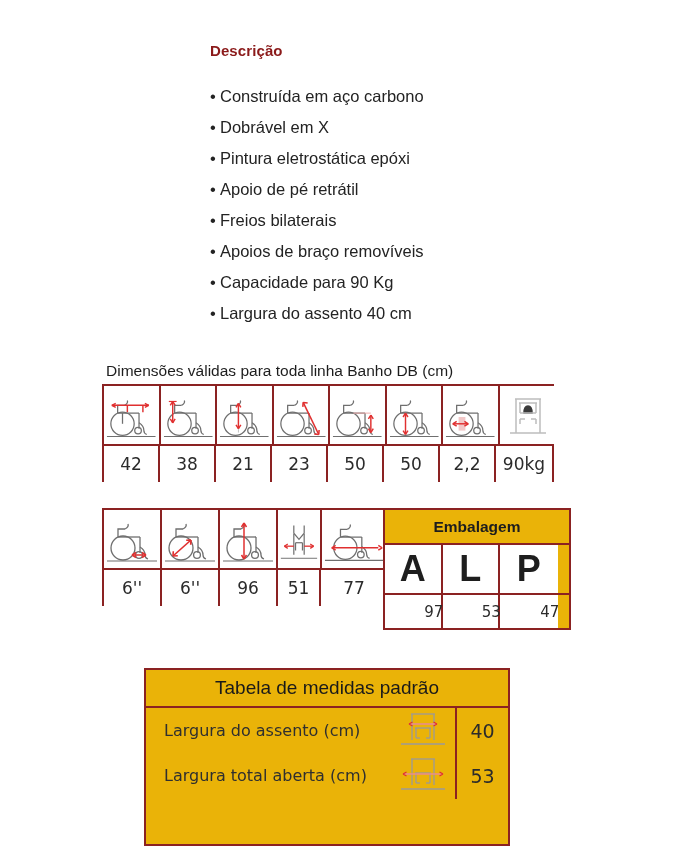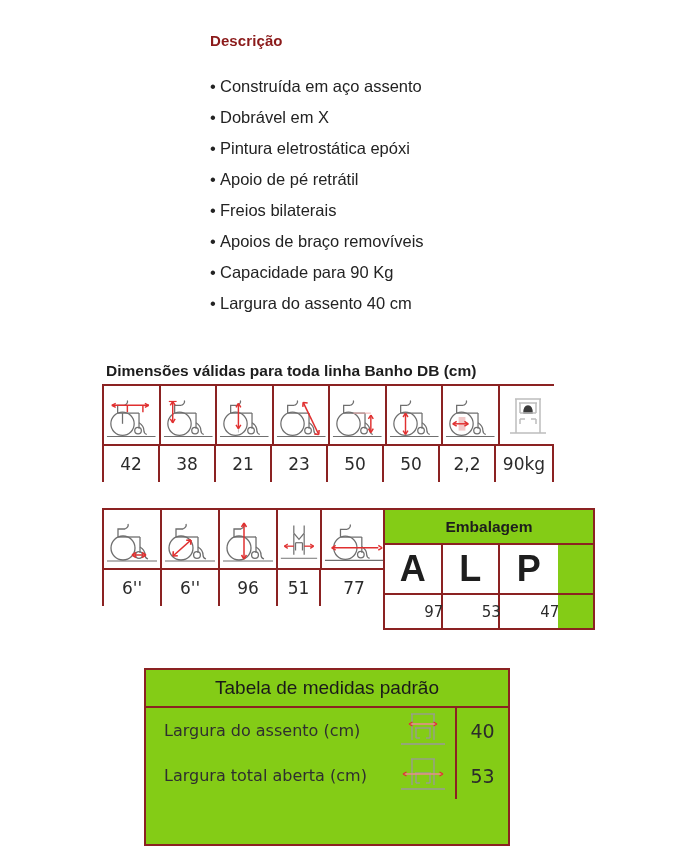--- a/index.html
+++ b/index.html
@@ -22,21 +22,21 @@
     position: absolute;
     left: 210px;
     top: 32px;
     width: 440px;
   }
   .desc-title {
     color: #8b1a1a;
     font-size: 15px;
     font-weight: bold;
     letter-spacing: 0.1px;
-    margin: 0 0 22px 0;
+    margin: 10px 0 22px 0;
   }
   .desc-list {
     list-style: none;
     margin: 0;
     padding: 0;
   }
   .desc-list li {
     font-size: 16.5px;
     line-height: 31px;
     color: #232323;
@@ -45,21 +45,21 @@
   .bullet {
     display: inline-block;
     width: 10px;
   }
 
   
   .tbl {
     position: absolute;
     border: 2.5px solid #8b2222;
     box-sizing: border-box;
-    background: #84cc16;
+    background: #eab308;
     text-align: center;
   }
   .row {
     display: flex;
     box-sizing: border-box;
   }
   .cell {
     box-sizing: border-box;
     border-right: 2.5px solid #8b2222;
     display: flex;
@@ -77,21 +77,21 @@
     color: #2b2b2b;
     font-family: "DejaVu Sans", sans-serif;
   }
 
   
   #dim-title {
     position: absolute;
     left: 106px;
     top: 362px;
     font-size: 15.5px;
-    font-weight: bold;
+    font-weight: normal;
     color: #1d1d1d;
   }
   #tbl-dim {
     left: 102px;
     top: 384px;
     width: 452px;
     height: 98px;
   }
   #tbl-dim .cell { width: 56.5px; }
 
@@ -103,21 +103,21 @@
     height: 98px;
   }
   #tbl-extra .cell { width: 59.6px; }
   #tbl-extra .cell.narrow { width: 44px; }
   #tbl-extra .cell.wide   { width: 68px; }
 
   
   #tbl-emb {
     left: 383px;
     top: 508px;
-    width: 212px;
+    width: 188px;
     height: 122px;
   }
   #tbl-emb .emb-head {
     height: 33px;
     display: flex;
     align-items: center;
     justify-content: center;
     font-size: 15.5px;
     font-weight: bold;
     color: #1d1d1d;
@@ -198,21 +198,21 @@
   }
 
   svg { display: block; }
 </style>
 </head>
 <body>
 
 <div class="desc-block">
   <div class="desc-title">Descrição</div>
   <ul class="desc-list">
-    <li><span class="bullet">•</span><span>Construída em aço assento</span></li>
+    <li><span class="bullet">•</span><span>Construída em aço carbono</span></li>
     <li><span class="bullet">•</span><span>Dobrável em X</span></li>
     <li><span class="bullet">•</span><span>Pintura eletrostática epóxi</span></li>
     <li><span class="bullet">•</span><span>Apoio de pé retrátil</span></li>
     <li><span class="bullet">•</span><span>Freios bilaterais</span></li>
     <li><span class="bullet">•</span><span>Apoios de braço removíveis</span></li>
     <li><span class="bullet">•</span><span>Capacidade para 90 Kg</span></li>
     <li><span class="bullet">•</span><span>Largura do assento 40 cm</span></li>
   </ul>
 </div>
 

